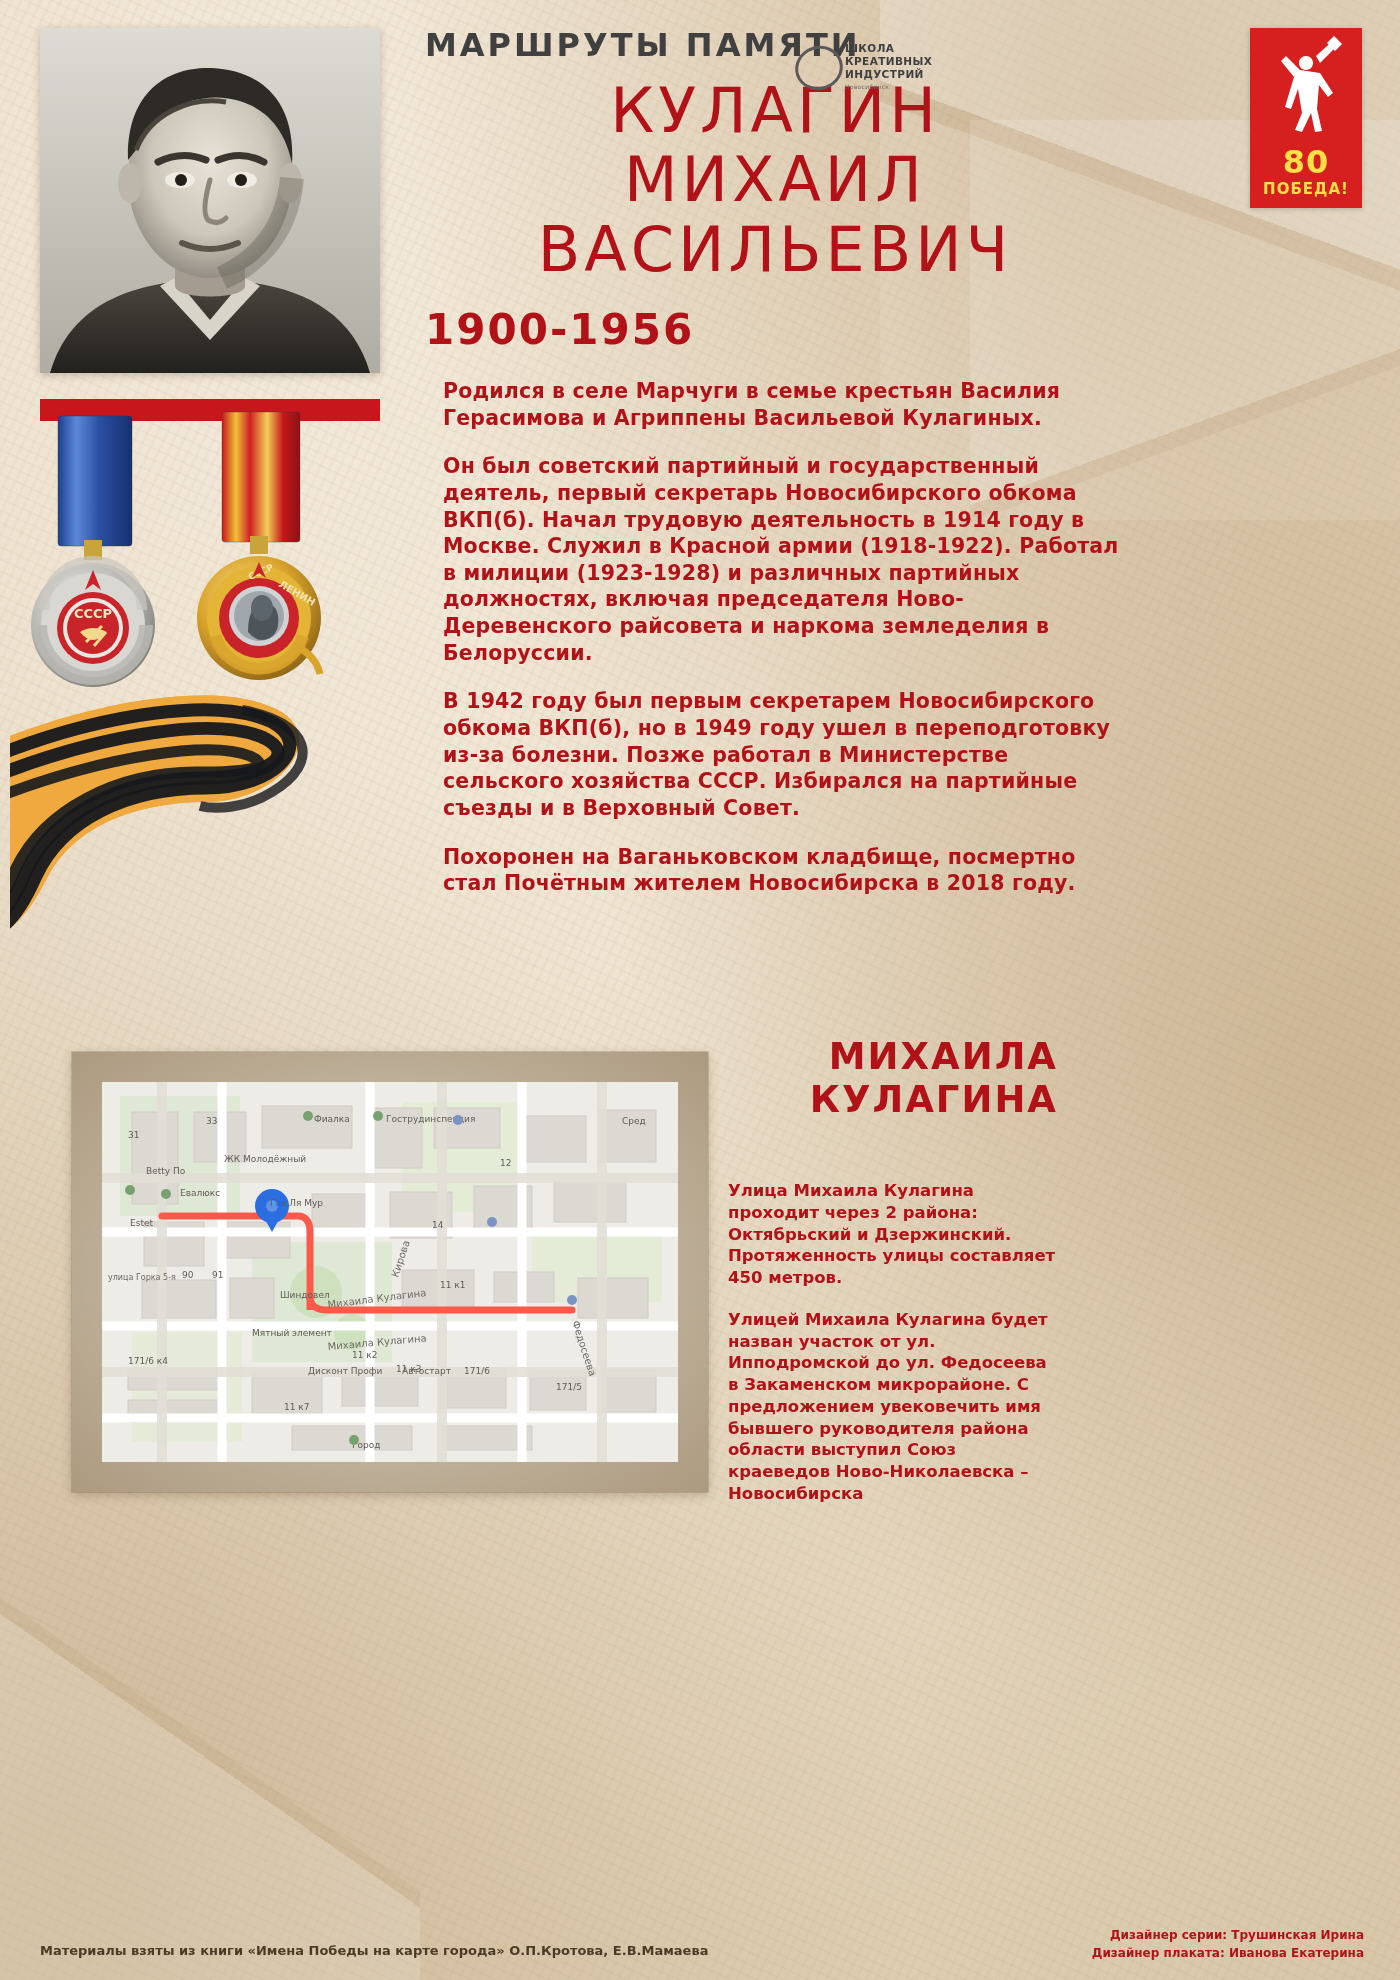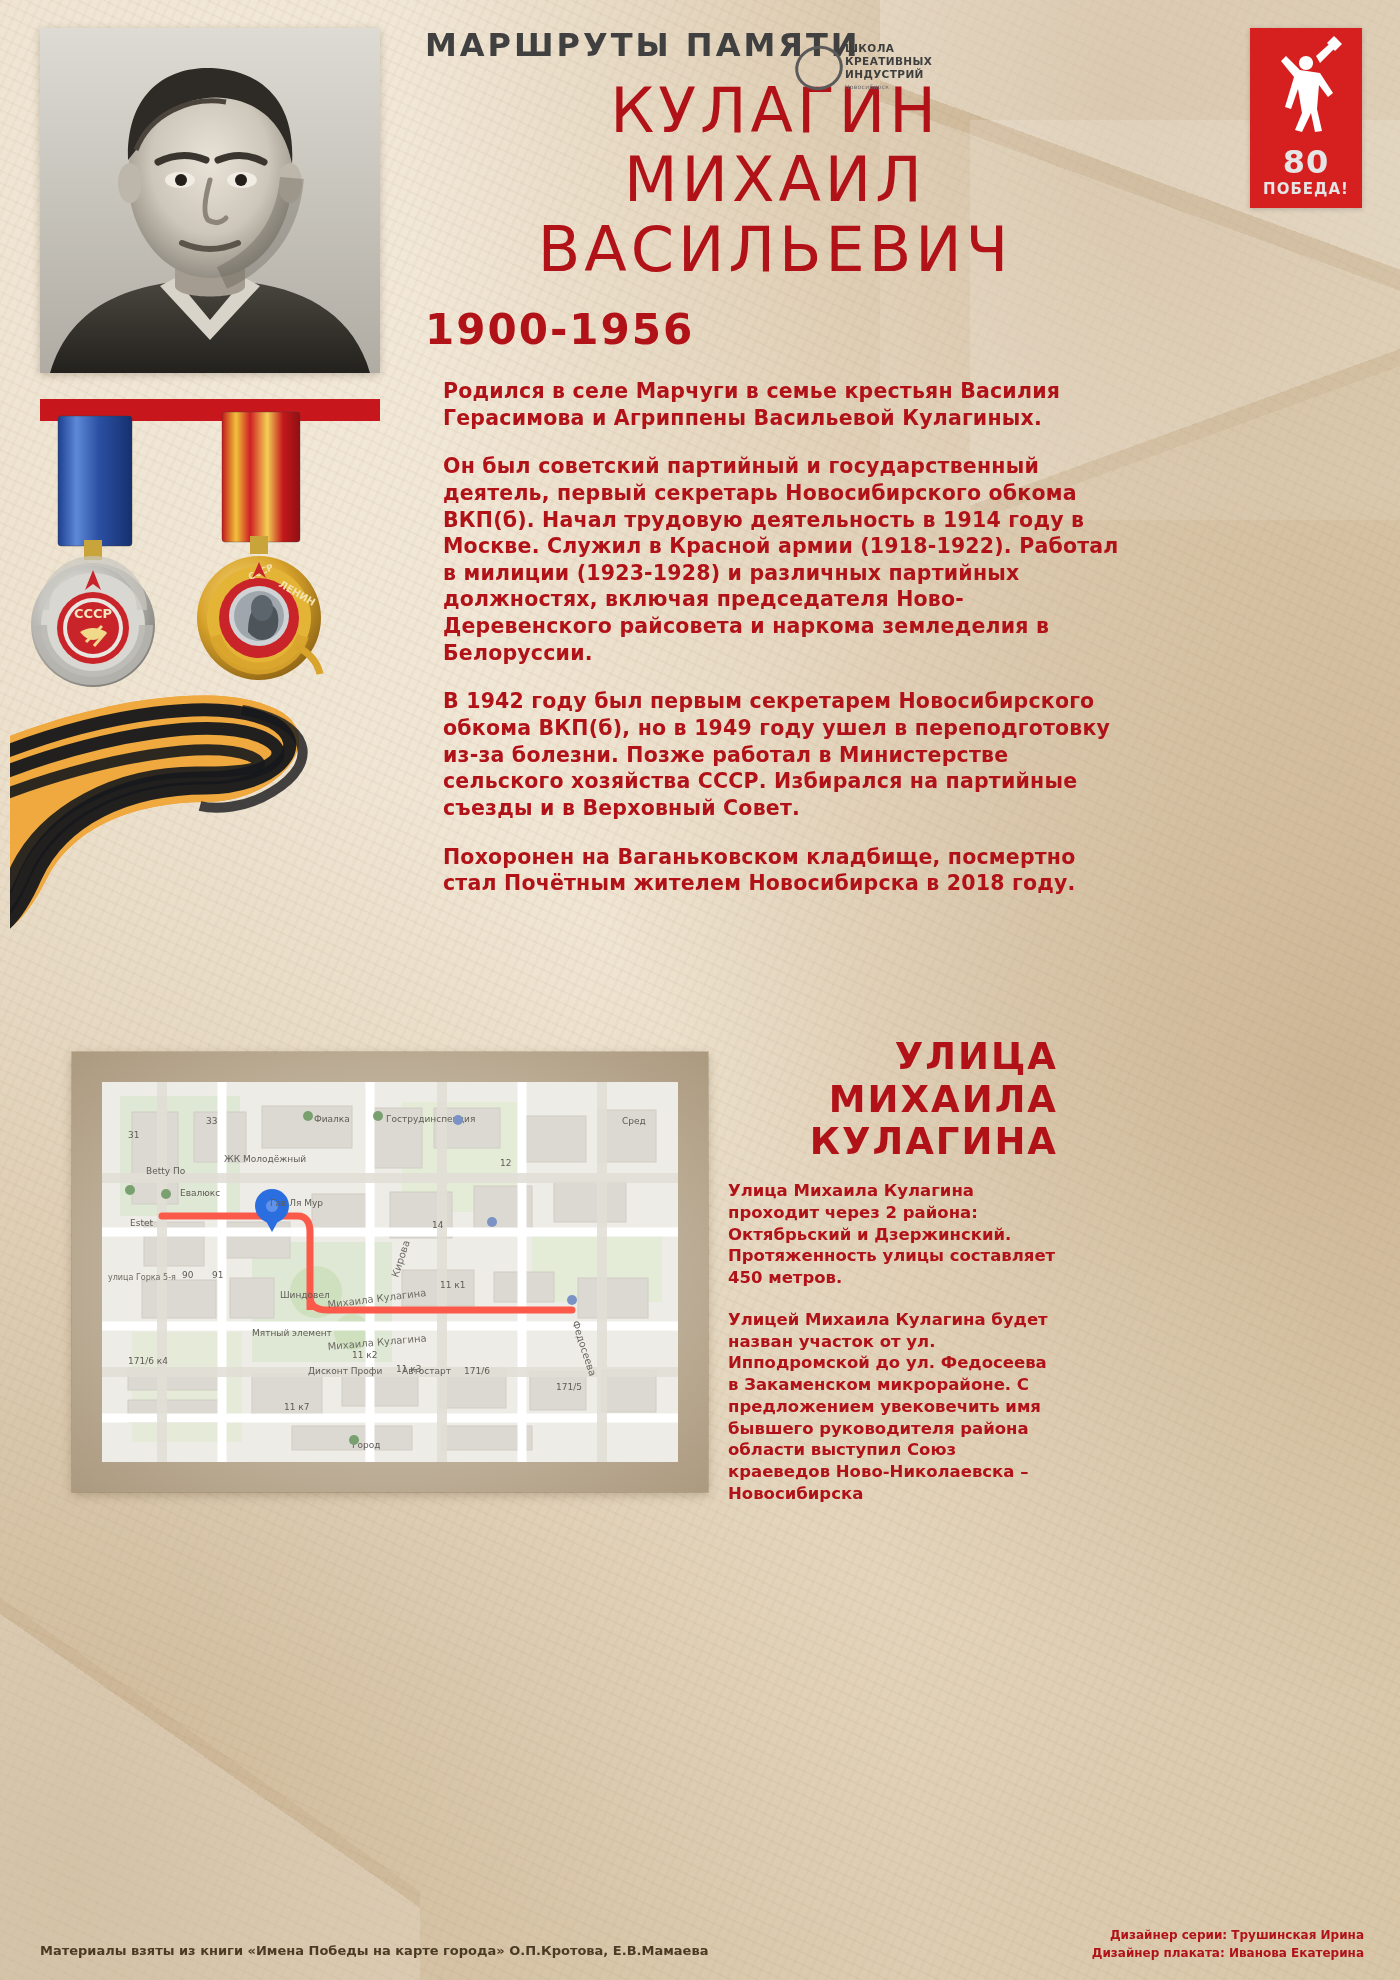--- a/index.html
+++ b/index.html
@@ -65,21 +65,21 @@
   .sci-logo{position:absolute;left:795px;top:38px;width:150px;height:60px;color:#4a4a4a;}
   .sci-logo .ring{
     position:absolute;left:0;top:8px;width:42px;height:38px;border:3px solid #5a5a5a;border-radius:50%;
     transform:rotate(-18deg);
   }
   .sci-logo .txt{position:absolute;left:50px;top:4px;font-size:10.5px;font-weight:bold;line-height:1.25;letter-spacing:.4px;color:#3f3f3f;}
   .sci-logo .sub{position:absolute;left:50px;top:45px;font-size:6px;color:#6a6a6a;letter-spacing:.3px;}
 
   .victory-badge{
     position:absolute;right:38px;top:28px;width:112px;height:180px;background:#d6201f;
-    color:#e5e5e5;text-align:center;box-shadow:0 1px 5px rgba(0,0,0,.2);
+    color:#fde047;text-align:center;box-shadow:0 1px 5px rgba(0,0,0,.2);
   }
   .victory-badge .mother{position:absolute;left:0;right:0;top:8px;height:100px;}
   .victory-badge .num80{font-size:32px;font-weight:bold;line-height:1;position:absolute;left:0;right:0;top:118px;letter-spacing:1px;}
   .victory-badge .pobeda{font-size:15px;font-weight:bold;position:absolute;left:0;right:0;top:152px;letter-spacing:1px;}
 
   
   .bio{
     position:absolute;left:425px;top:378px;width:700px;
     color:#b11218;font-weight:bold;font-size:20.5px;line-height:1.3;letter-spacing:.2px;
   }
@@ -416,21 +416,20 @@
       <g fill="#7b93c4">
         <circle cx="356" cy="38" r="5"></circle>
           <circle cx="390" cy="140" r="5"></circle>
         <circle cx="470" cy="218" r="5"></circle>
       </g>
     </svg>
   </div>
 </div>
 
 <div class="street-title">
-  <div>УЛИЦА</div>
   <div>МИХАИЛА</div>
   <div>КУЛАГИНА</div>
 </div>
 
 <div class="street-text">
   <p>Улица Михаила Кулагина проходит через 2 района: Октябрьский и Дзержинский. Протяженность улицы составляет 450 метров.</p>
   <p>Улицей Михаила Кулагина будет назван участок от ул. Ипподромской до ул. Федосеева в Закаменском микрорайоне. С предложением увековечить имя бывшего руководителя района области выступил Союз краеведов Ново-Николаевска – Новосибирска</p>
 </div>
 
 <div class="footer-left">Материалы взяты из книги «Имена Победы на карте города» О.П.Кротова, Е.В.Мамаева</div>

